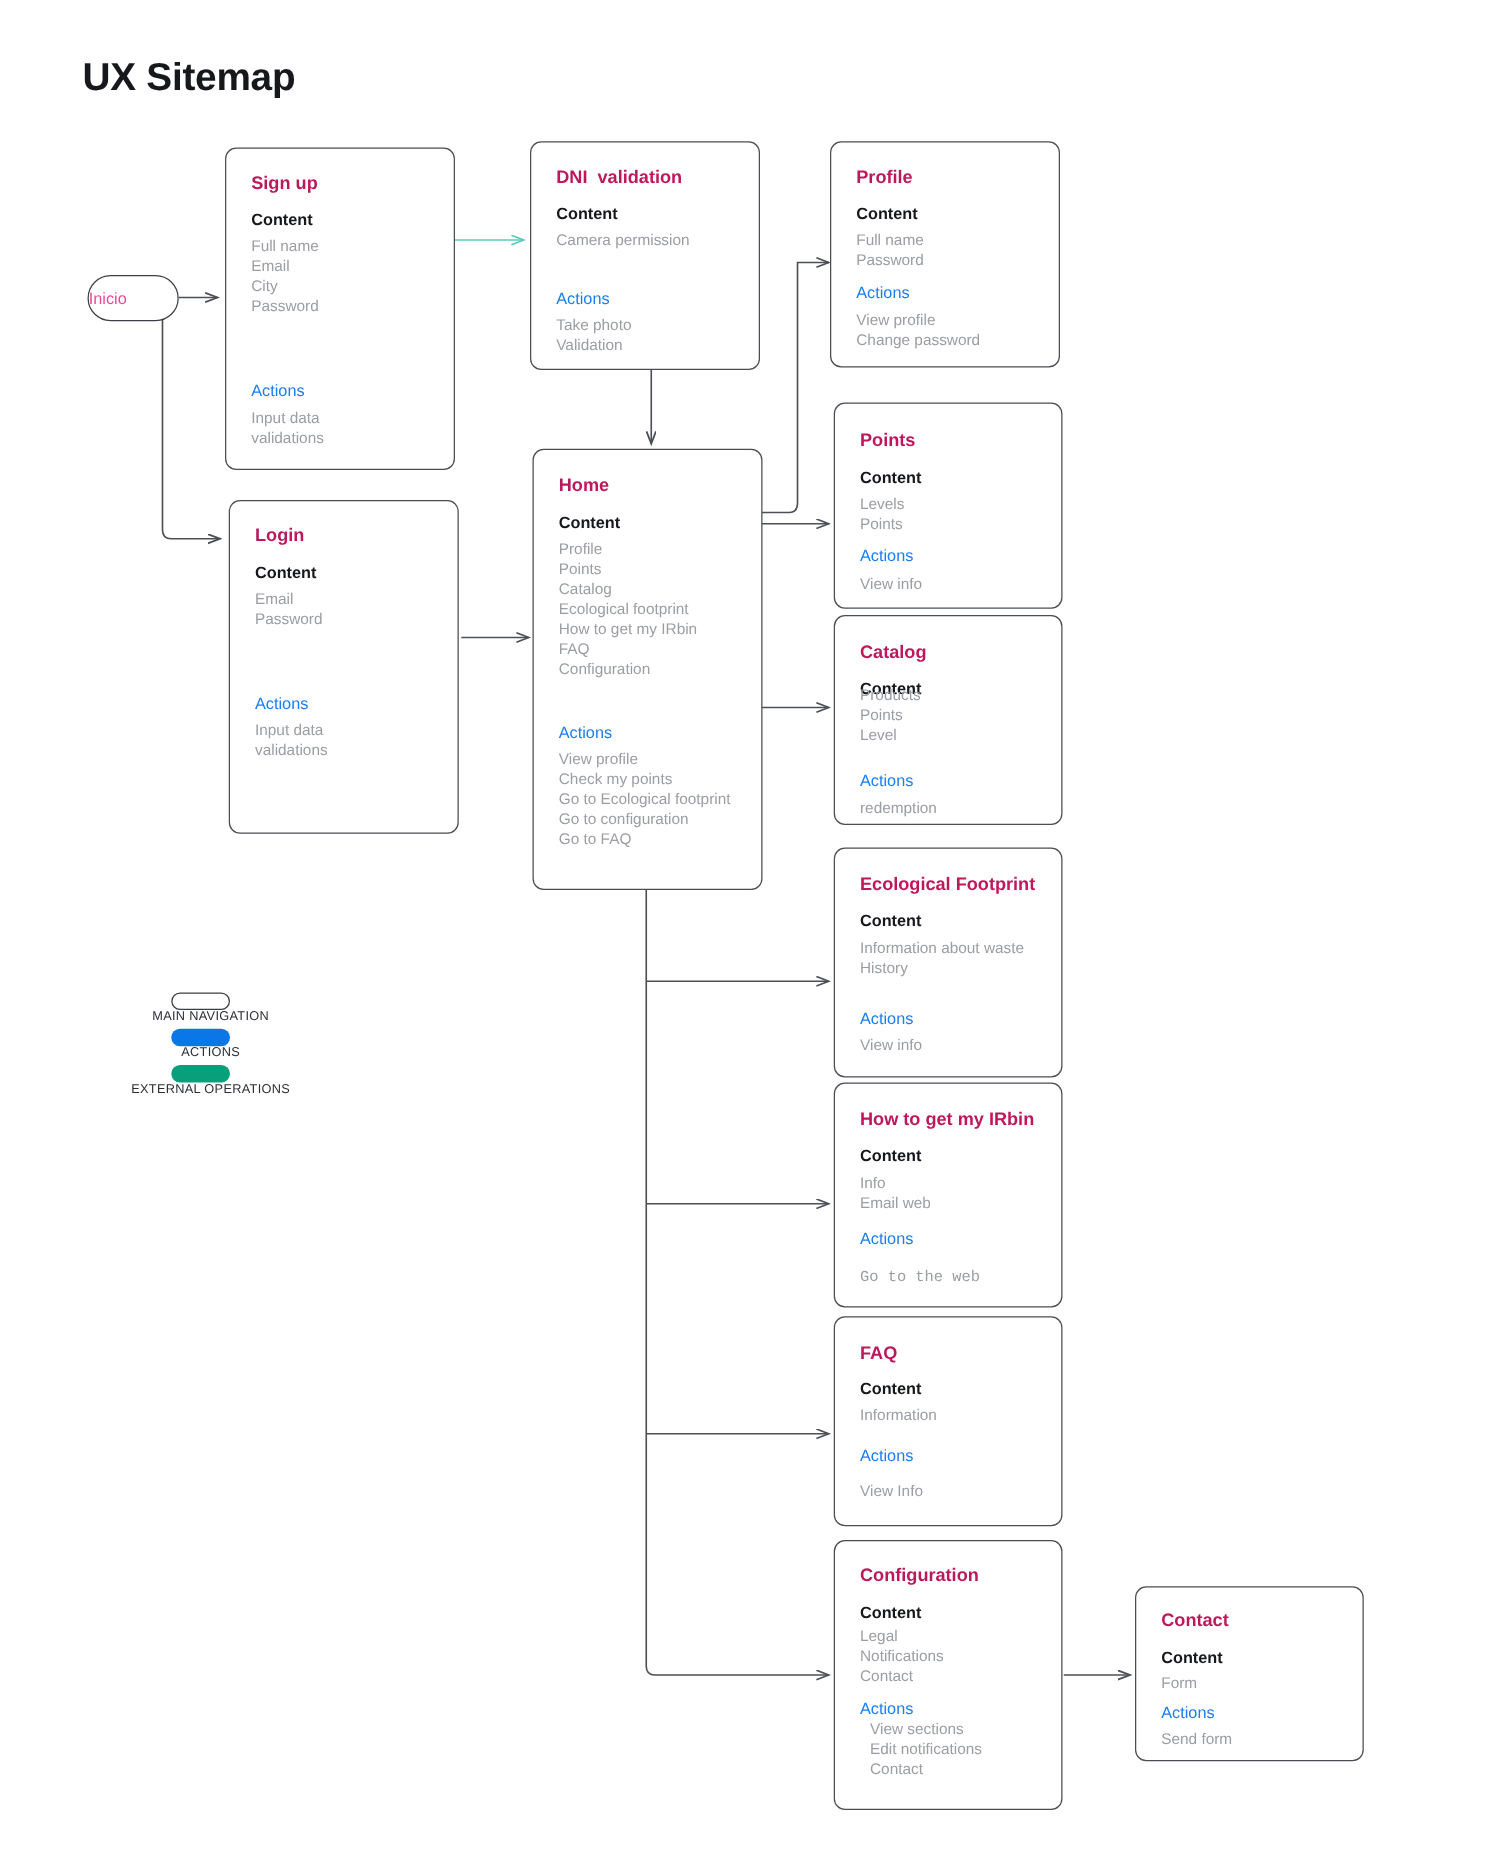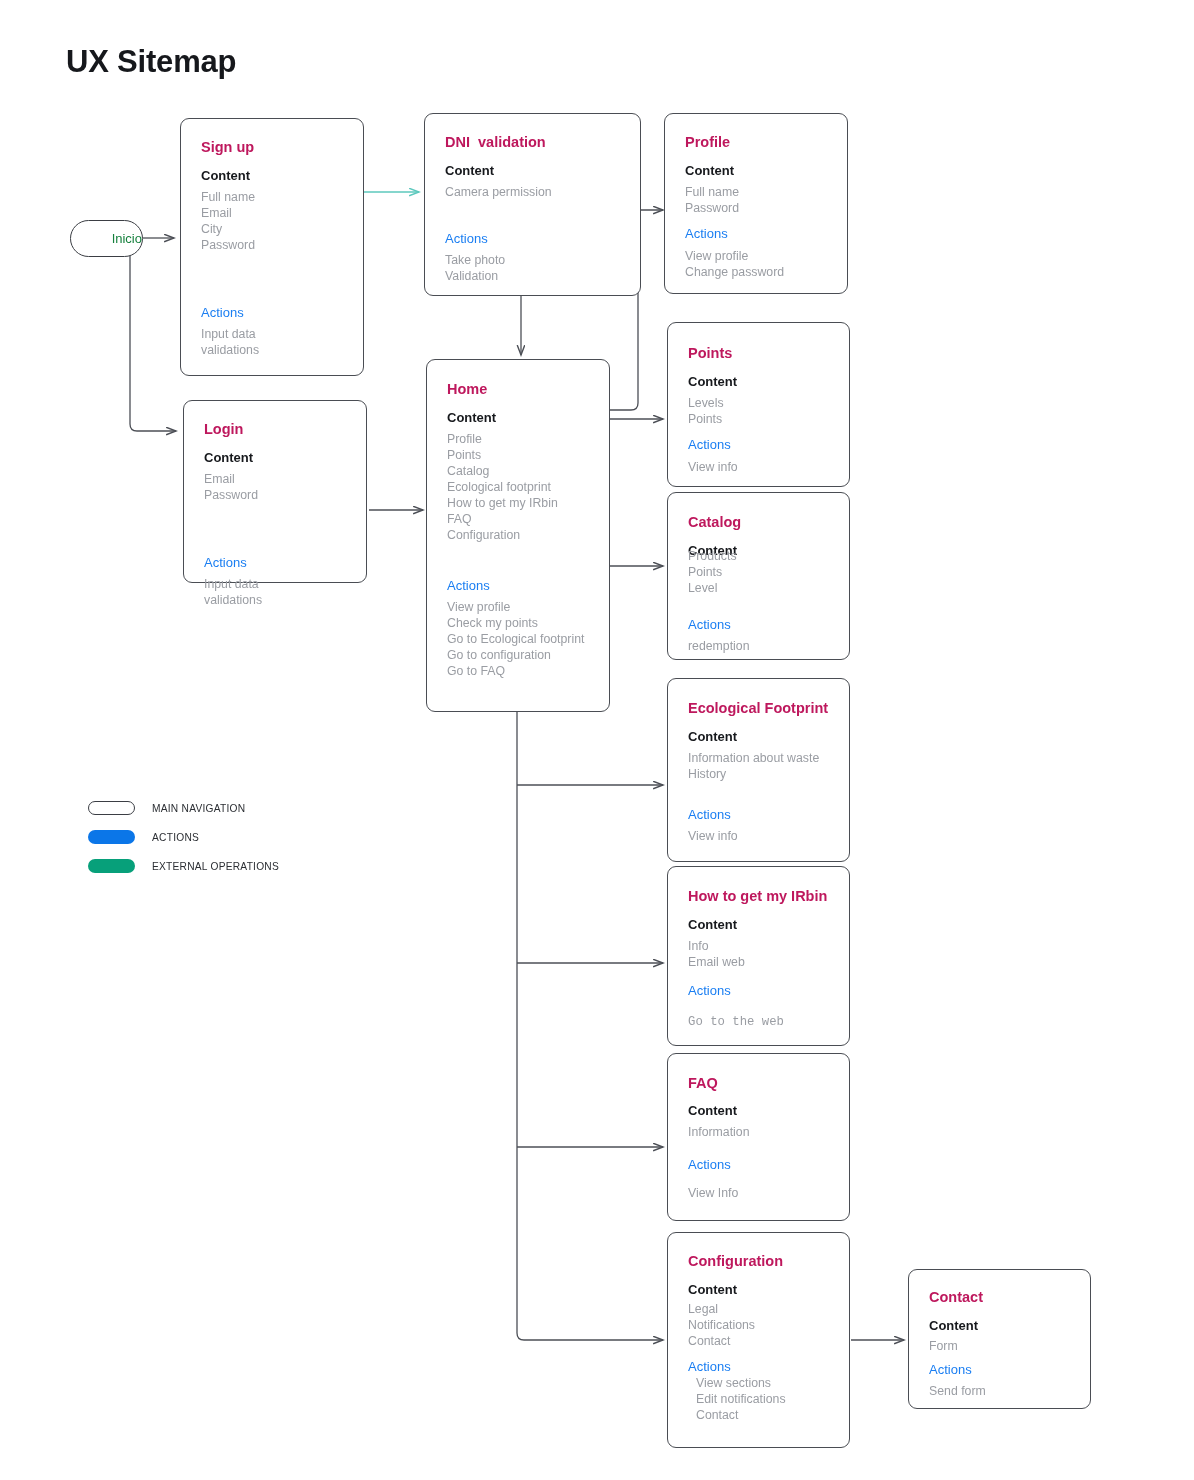--- a/index.html
+++ b/index.html
@@ -46,26 +46,26 @@
   }
   .edge-path.external {
     stroke: #5cc8bd;
   }
 
   
   .start-node {
     position: absolute;
     display: flex;
     align-items: center;
-    justify-content: flex-end;
+    justify-content: flex-start;
     border: 1.3px solid #3b3e44;
     border-radius: 999px;
     background: #ffffff;
     font-size: 13px;
-    color: #15803d;
+    color: #ec4899;
     box-sizing: border-box;
   }
 
   
   .card {
     position: absolute;
     box-sizing: border-box;
     background: #ffffff;
     border: 1.3px solid #4a4d53;
     border-radius: 9px;
@@ -110,20 +110,21 @@
   #legend {
     position: absolute;
     left: 88px;
     top: 794px;
   }
   .legend-row {
     display: flex;
     align-items: center;
     height: 28px;
     margin-bottom: 1px;
+    flex-direction: column;
   }
   .legend-pill {
     width: 47px;
     height: 14px;
     border-radius: 999px;
     box-sizing: border-box;
     flex: 0 0 auto;
   }
   .legend-pill.nav {
     background: #ffffff;
@@ -194,21 +195,21 @@
         <li>Password</li>
       </ul>
       <div class="sec-head actions" style="left:20px; top:186px;">Actions</div>
       <ul class="item-list" style="left:20px; top:207px;">
         <li>Input data</li>
         <li>validations</li>
       </ul>
     </div>
   </div>
 
-  <div class="card" style="left:424px; top:113px; width:217px; height:183px;">
+  <div class="card" style="left:424px; top:113px; width:184px; height:183px;">
     <div class="card-inner">
       <div class="card-title" style="left:20px; top:20px;">DNI  validation</div>
       <div class="sec-head" style="left:20px; top:49px;">Content</div>
       <ul class="item-list" style="left:20px; top:70px;">
         <li>Camera permission</li>
       </ul>
       <div class="sec-head actions" style="left:20px; top:117px;">Actions</div>
       <ul class="item-list" style="left:20px; top:138px;">
         <li>Take photo</li>
         <li>Validation</li>
@@ -225,21 +226,21 @@
         <li>Password</li>
       </ul>
       <div class="sec-head actions" style="left:20px; top:112px;">Actions</div>
       <ul class="item-list" style="left:20px; top:134px;">
         <li>View profile</li>
         <li>Change password</li>
       </ul>
     </div>
   </div>
 
-  <div class="card" style="left:183px; top:400px; width:184px; height:183px;">
+  <div class="card" style="left:183px; top:400px; width:184px; height:267px;">
     <div class="card-inner">
       <div class="card-title" style="left:20px; top:20px;">Login</div>
       <div class="sec-head" style="left:20px; top:49px;">Content</div>
       <ul class="item-list" style="left:20px; top:70px;">
         <li>Email</li>
         <li>Password</li>
       </ul>
       <div class="sec-head actions" style="left:20px; top:154px;">Actions</div>
       <ul class="item-list" style="left:20px; top:175px;">
         <li>Input data</li>

